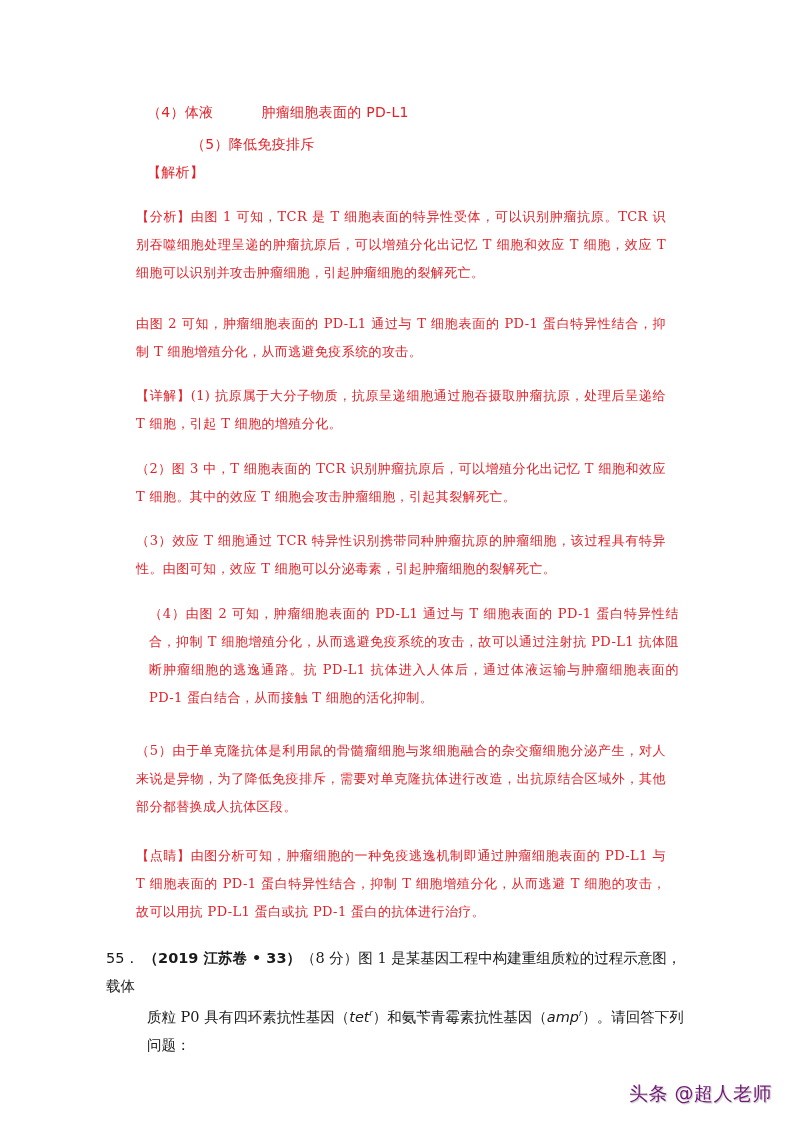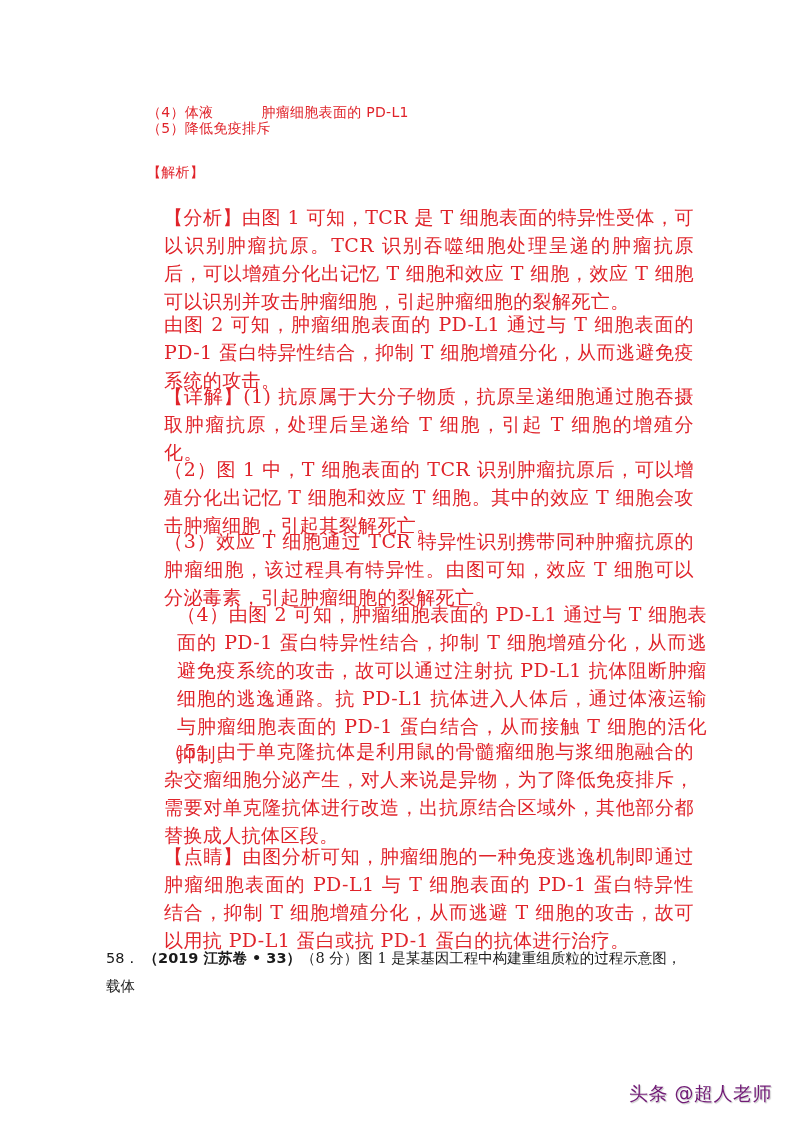--- a/index.html
+++ b/index.html
@@ -1,60 +1,61 @@
 <!DOCTYPE html>
 <html><head>
   <meta charset="utf-8">
   <style>
     html, body { margin: 0; padding: 0; background: #ffffff; }
     body { width: 794px; height: 1123px; position: relative; overflow: hidden;
            font-family: "DejaVu Serif", "Liberation Serif", serif; }
     .red { color: #e0232a; }
     .line { position: absolute; left: 147px; font-size: 14.5px; white-space: nowrap; letter-spacing: 0.3px; text-align: center; }
     .ans { font-family: "DejaVu Sans", "Liberation Sans", sans-serif; font-size: 14px; }
-    .para { position: absolute; left: 164px; width: 530px; font-size: 19px; line-height: 28px; letter-spacing: 0.4px; text-align: justify; }
+    .para { position: absolute; left: 136px; width: 530px; font-size: 13px; line-height: 28px; letter-spacing: 0.4px; text-align: justify; }
     .q { position: absolute; left: 106px; top: 944px; width: 580px; font-size: 14.5px; line-height: 28px; color: #1a1a1a; }
     .q .num { font-family: "DejaVu Sans", "Liberation Sans", sans-serif; }
     .q .src { font-weight: bold; font-family: "DejaVu Sans", "Liberation Sans", sans-serif; text-align: center; }
     .q .line2 { display: block; padding-left: 41px; }
     .ital { font-style: italic; font-family: "DejaVu Sans", "Liberation Sans", sans-serif; }
     sup { font-size: 8px; }
     .wm { position: absolute; left: 629px; top: 1081px; font-family: "DejaVu Sans", "Liberation Sans", sans-serif;
           font-size: 19px; color: #701a75; text-shadow: 0 0 2px #fff, 1px 1px 1px #bbb; letter-spacing: 0.5px; }
     .gap { display: inline-block; width: 48px; }
   </style>
 </head>
 <body>
 
 <div class="line red ans" style="top:104px;">
   <span>（4）</span><span>体液</span><span class="gap"></span><span>肿瘤细胞表面的 PD-L1</span>
 </div>
-<div class="line red ans" style="top:120px;">（5）降低免疫排斥</div>
+<div class="line red ans" style="top:136px;margin-left:44px;">（5）降低免疫排斥</div>
 <div class="line red ans" style="top:164px;">【解析】</div>
 
 <div class="para red" style="top:203px;">
   <span>【分析】</span><span>由图 1 可知，TCR 是 T 细胞表面的特异性受体，可以识别肿瘤抗原。TCR 识别吞噬细胞处理呈递的肿瘤抗原后，可以增殖分化出记忆 T 细胞和效应 T 细胞，效应 T 细胞可以识别并攻击肿瘤细胞，引起肿瘤细胞的裂解死亡。</span>
 </div>
 
 <div class="para red" style="top:310px;">由图 2 可知，肿瘤细胞表面的 PD-L1 通过与 T 细胞表面的 PD-1 蛋白特异性结合，抑制 T 细胞增殖分化，从而逃避免疫系统的攻击。</div>
 
 <div class="para red" style="top:382px;">
   <span>【详解】</span><span>(1) 抗原属于大分子物质，抗原呈递细胞通过胞吞摄取肿瘤抗原，处理后呈递给 T 细胞，引起 T 细胞的增殖分化。</span>
 </div>
 
-<div class="para red" style="top:455px;">（2）图 1 中，T 细胞表面的 TCR 识别肿瘤抗原后，可以增殖分化出记忆 T 细胞和效应 T 细胞。其中的效应 T 细胞会攻击肿瘤细胞，引起其裂解死亡。</div>
+<div class="para red" style="top:455px;">（2）图 3 中，T 细胞表面的 TCR 识别肿瘤抗原后，可以增殖分化出记忆 T 细胞和效应 T 细胞。其中的效应 T 细胞会攻击肿瘤细胞，引起其裂解死亡。</div>
 
 <div class="para red" style="top:527px;">（3）效应 T 细胞通过 TCR 特异性识别携带同种肿瘤抗原的肿瘤细胞，该过程具有特异性。由图可知，效应 T 细胞可以分泌毒素，引起肿瘤细胞的裂解死亡。</div>
 
 <div class="para red" style="top:600px;margin-left:13px;">（4）由图 2 可知，肿瘤细胞表面的 PD-L1 通过与 T 细胞表面的 PD-1 蛋白特异性结合，抑制 T 细胞增殖分化，从而逃避免疫系统的攻击，故可以通过注射抗 PD-L1 抗体阻断肿瘤细胞的逃逸通路。抗 PD-L1 抗体进入人体后，通过体液运输与肿瘤细胞表面的 PD-1 蛋白结合，从而接触 T 细胞的活化抑制。</div>
 
 <div class="para red" style="top:737px;">（5）由于单克隆抗体是利用鼠的骨髓瘤细胞与浆细胞融合的杂交瘤细胞分泌产生，对人来说是异物，为了降低免疫排斥，需要对单克隆抗体进行改造，出抗原结合区域外，其他部分都替换成人抗体区段。</div>
 
 <div class="para red" style="top:842px;">
   <span>【点睛】</span><span>由图分析可知，肿瘤细胞的一种免疫逃逸机制即通过肿瘤细胞表面的 PD-L1 与 T 细胞表面的 PD-1 蛋白特异性结合，抑制 T 细胞增殖分化，从而逃避 T 细胞的攻击，故可以用抗 PD-L1 蛋白或抗 PD-1 蛋白的抗体进行治疗。</span>
 </div>
 
 <div class="q">
-  <span class="num">58．</span>
+  <span class="num">55．</span>
   <span class="src">（2019 江苏卷 • 33）</span><span>（8 分）</span><span>图 1 是某基因工程中构建重组质粒的过程示意图，载体</span>
+  <span class="line2"><span>质粒 P0 具有四环素抗性基因（</span><span class="ital">tet</span><sup class="ital">r</sup><span>）和氨苄青霉素抗性基因（</span><span class="ital">amp</span><sup class="ital">r</sup><span>）。请回答下列问题：</span></span>
 </div>
 
 <div class="wm">头条 @超人老师</div>
 
 </body></html>

